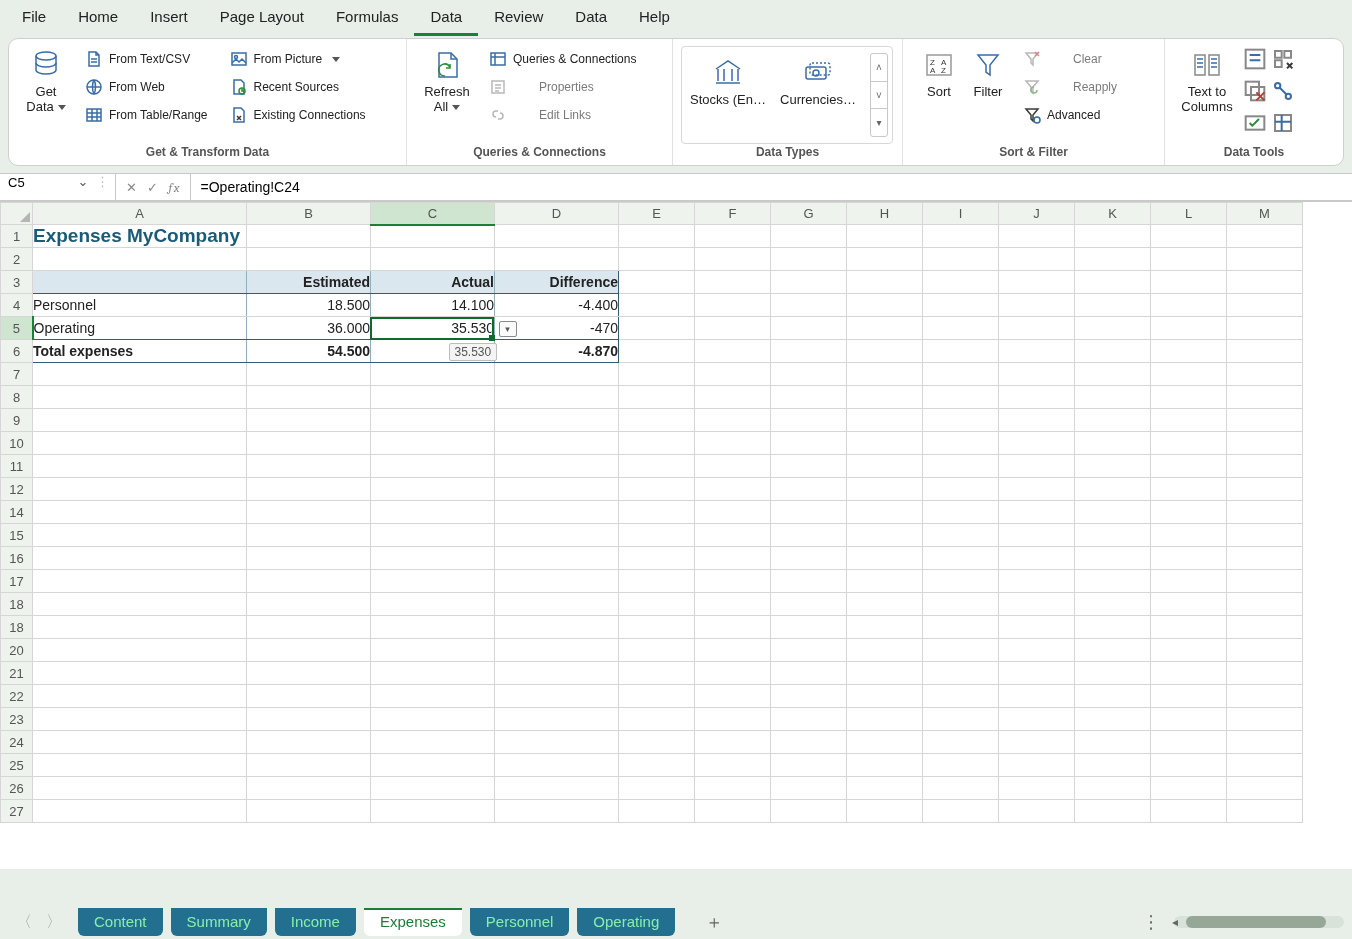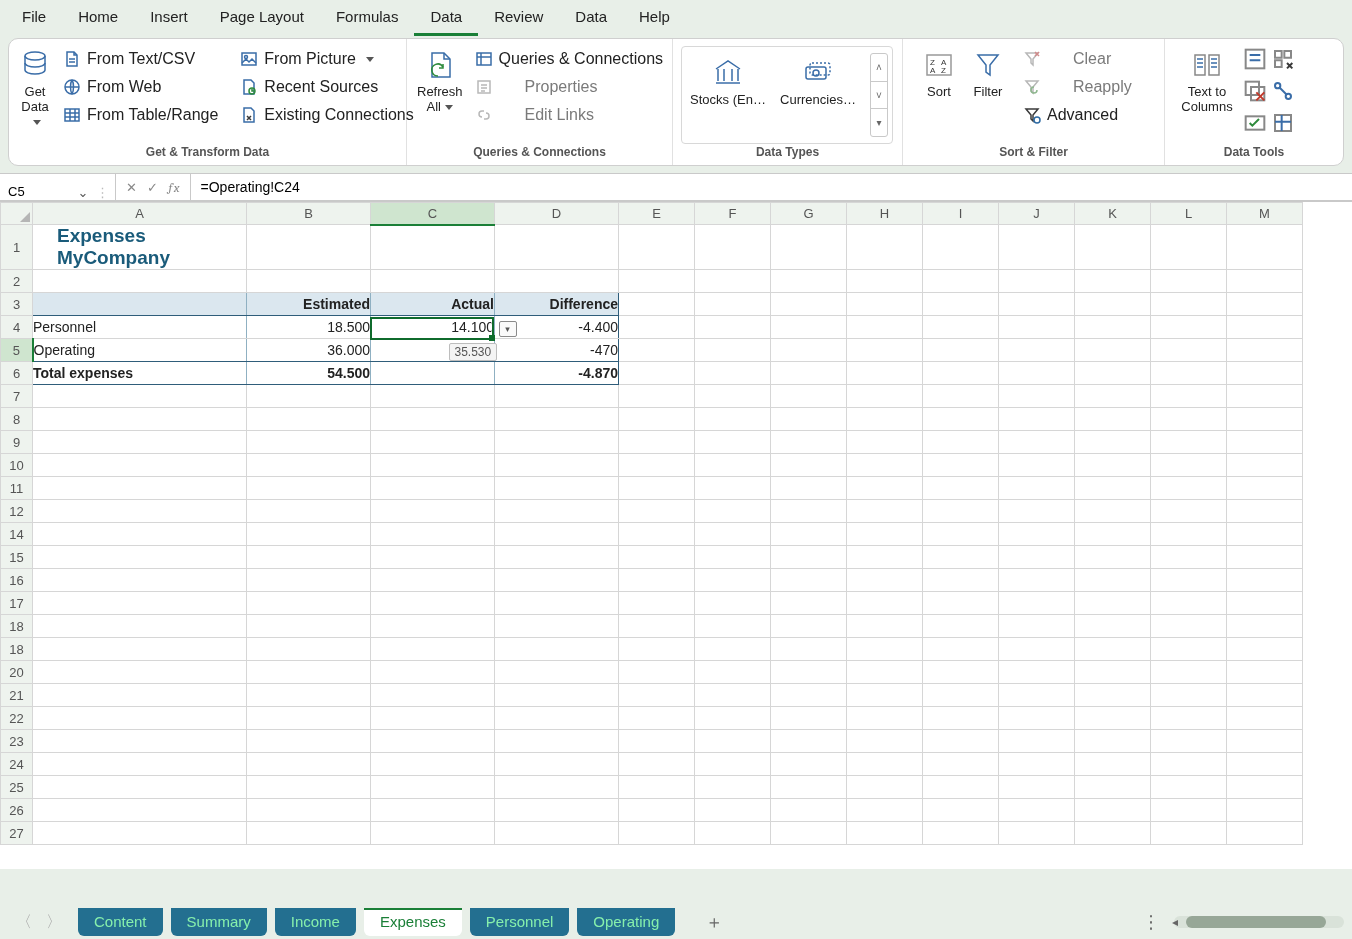--- a/index.html
+++ b/index.html
@@ -33,32 +33,32 @@
   .group{border-right:1px solid #e1e1e1;display:flex;flex-direction:column;padding:6px 8px 2px;}
   .group:last-child{border-right:none;}
   .group-body{flex:1;display:flex;align-items:flex-start;}
   .group-label{height:18px;text-align:center;font-size:12px;color:#555;font-weight:bold;}
 
   .bigbtn{display:flex;flex-direction:column;align-items:center;justify-content:flex-start;width:58px;padding:4px 2px;cursor:pointer;font-size:13px;text-align:center;line-height:1.15;}
   .bigbtn .ico{width:32px;height:32px;display:flex;align-items:center;justify-content:center;margin-bottom:4px;}
   .caret{display:inline-block;width:0;height:0;border-left:4px solid transparent;border-right:4px solid transparent;border-top:5px solid #555;margin-left:4px;vertical-align:middle;}
 
   .stack{display:flex;flex-direction:column;gap:4px;padding-top:2px;}
-  .smallbtn{display:flex;align-items:center;gap:6px;padding:3px 6px;font-size:16px;cursor:pointer;white-space:nowrap;border-radius:3px;}
+  .smallbtn{display:flex;align-items:center;gap:6px;padding:3px 6px;font-size:12px;cursor:pointer;white-space:nowrap;border-radius:3px;}
   .smallbtn.disabled{color:var(--text-muted);cursor:default;gap:32px;}
   .smallbtn .ico{width:18px;height:18px;display:flex;align-items:center;justify-content:center;flex:0 0 18px;}
 
   
   .dt-scroll{display:flex;flex-direction:column;border:1px solid #c9c9c9;border-radius:3px;width:18px;height:84px;margin-left:4px;}
   .dt-scroll div{flex:1;display:flex;align-items:center;justify-content:center;border-bottom:1px solid #c9c9c9;cursor:pointer;font-size:10px;color:#666;}
   .dt-scroll div:last-child{border-bottom:none;}
 
   
   .fbar{display:flex;align-items:center;height:28px;background:#fff;border:1px solid #c9c9c9;border-left:none;border-right:none;margin-top:7px;}
-  .namebox{width:116px;display:flex;align-items:flex-end;border-right:1px solid #c9c9c9;padding:0 6px;height:100%;}
+  .namebox{width:116px;display:flex;align-items:flex-start;border-right:1px solid #c9c9c9;padding:0 6px;height:100%;}
   .namebox input{border:none;outline:none;width:70px;font-size:13px;background:transparent;}
   .namebox .dd{width:14px;text-align:center;color:#555;cursor:pointer;}
   .fx-controls{display:flex;align-items:center;gap:10px;padding:0 10px;border-right:1px solid #c9c9c9;height:100%;}
   .fx-controls span{color:#888;cursor:pointer;font-size:13px;}
   .fx{font-style:italic;font-family:"Cambria","Times New Roman",serif;font-size:14px;color:#333;}
   .formula-input{flex:1;border:none;outline:none;padding:0 10px;font-size:14px;background:transparent;}
 
   
   .grid-area{position:relative;background:#fff;height:668px;border-top:1px solid #c9c9c9;overflow:hidden;}
   table.sheet{border-collapse:collapse;table-layout:fixed;}
@@ -448,21 +448,21 @@
       <th class="colh">I</th>
       <th class="colh">J</th>
       <th class="colh">K</th>
       <th class="colh">L</th>
       <th class="colh">M</th>
     </tr>
   </thead>
   <tbody id="sheet-body">
         <tr>
           <th class="rowh">1</th>
-          <td class="cell" id="cell-A1" style="overflow: visible; padding-left: 24px;"><span style="color:var(--title-blue);font-size:19px;font-weight:600">Expenses MyCompany</span></td>
+          <td class="cell" id="cell-A1" style="overflow: visible;"><span style="color:var(--title-blue);font-size:19px;font-weight:600">Expenses MyCompany</span></td>
           <td class="cell" id="cell-B1"></td>
           <td class="cell" id="cell-C1"></td>
           <td class="cell" id="cell-D1"></td>
           <td class="cell" id="cell-E1"></td>
           <td class="cell" id="cell-F1"></td>
           <td class="cell" id="cell-G1"></td>
           <td class="cell" id="cell-H1"></td>
           <td class="cell" id="cell-I1"></td>
           <td class="cell" id="cell-J1"></td>
           <td class="cell" id="cell-K1"></td>

